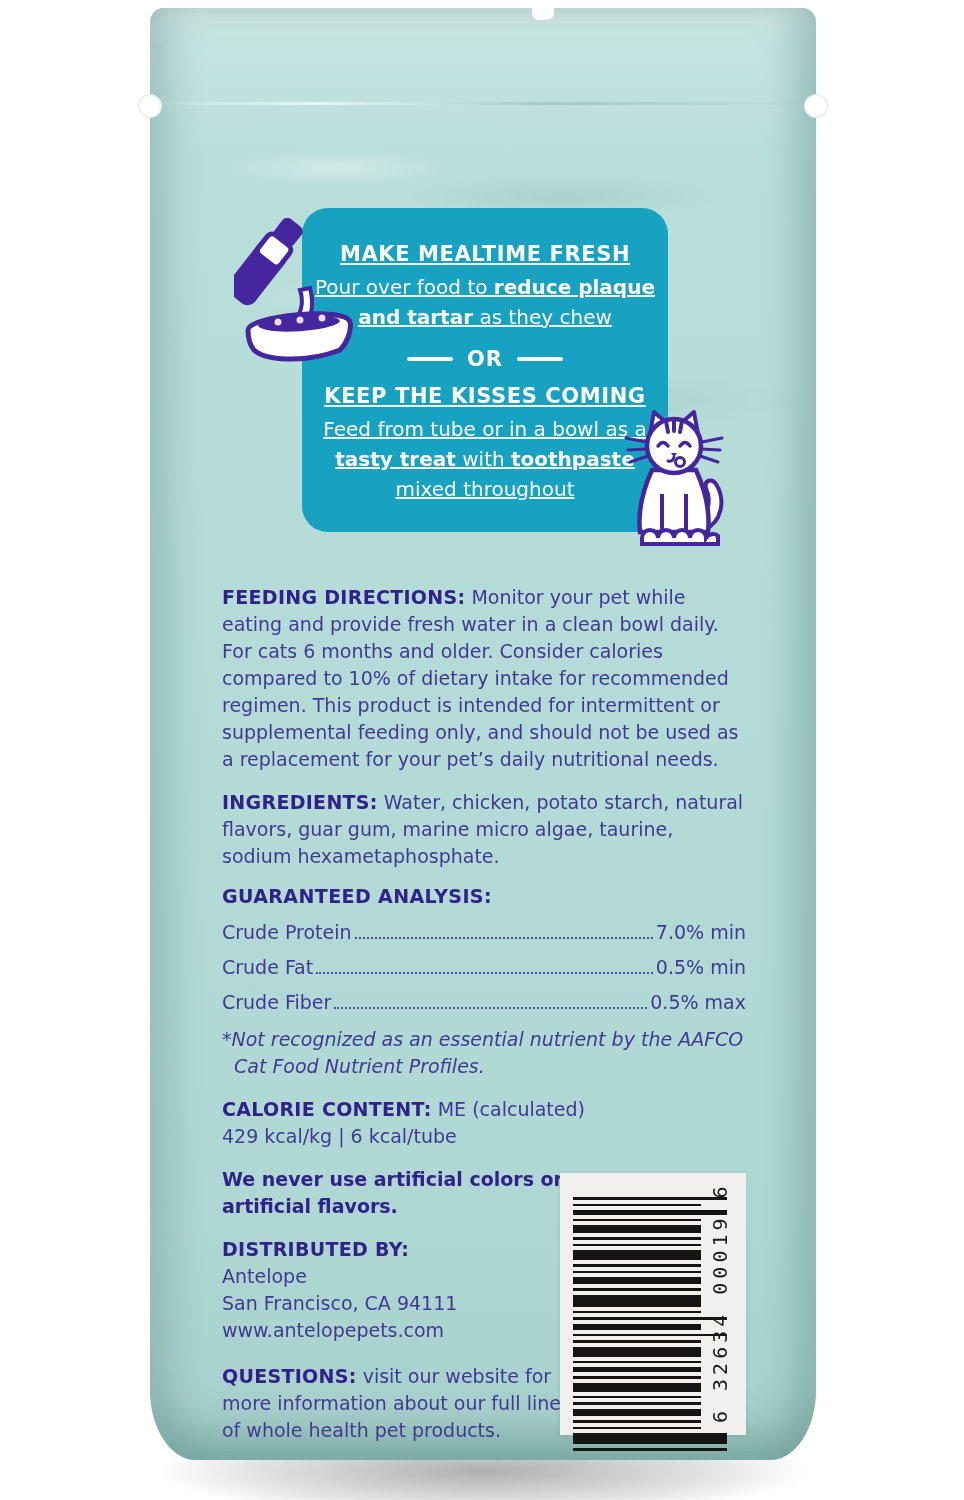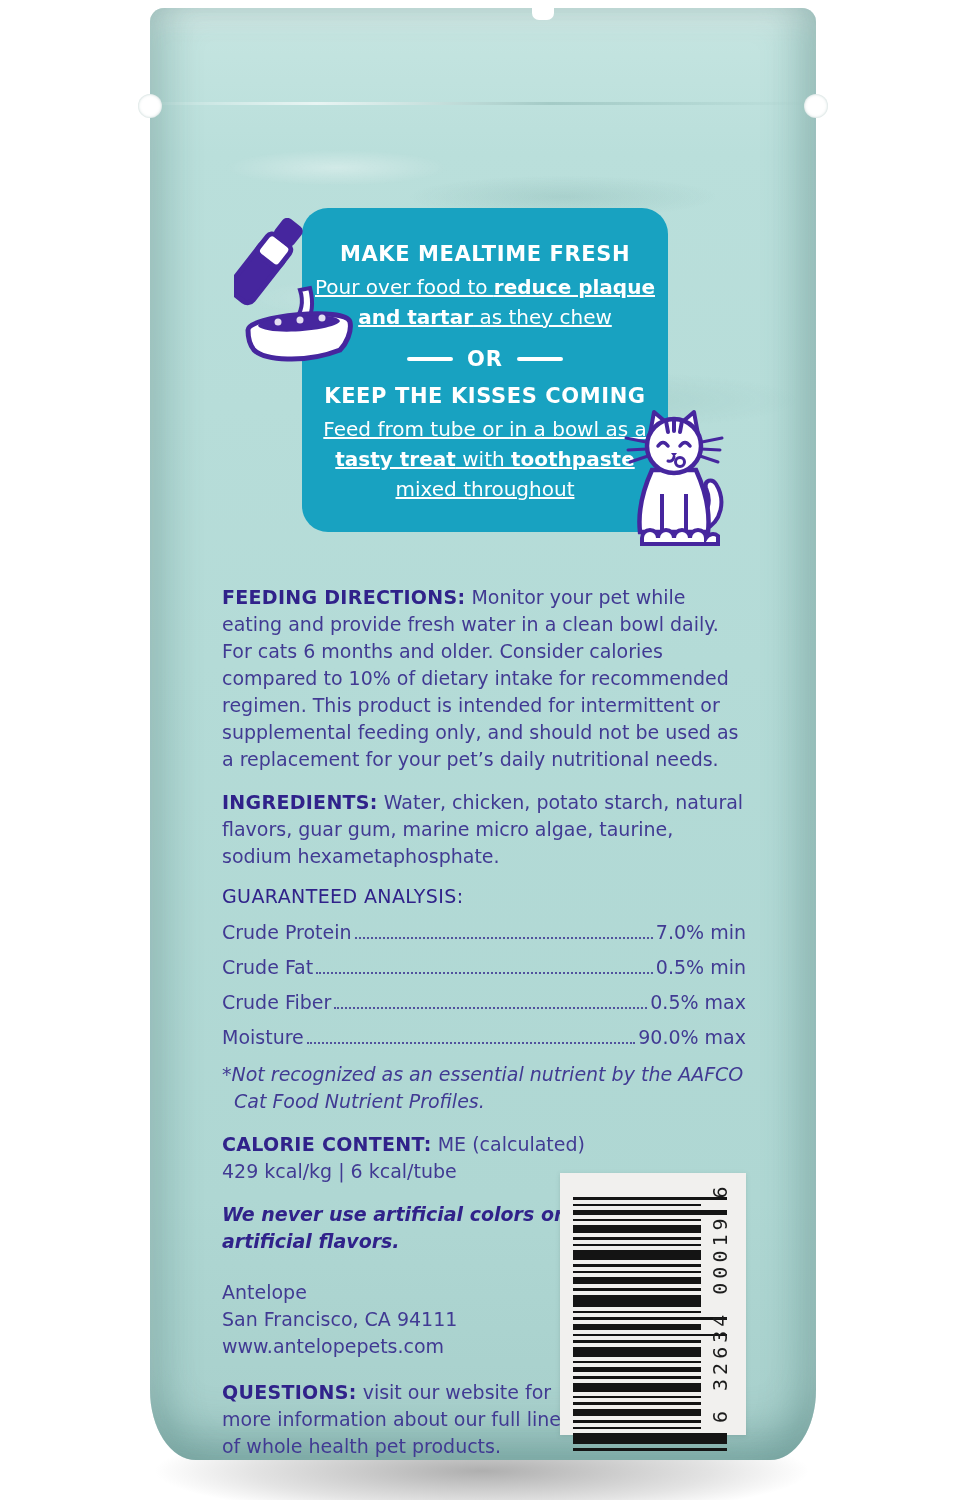--- a/index.html
+++ b/index.html
@@ -41,40 +41,40 @@
   .notch{position:absolute;top:86px;width:24px;height:24px;background:#ffffff;border-radius:50%;
     box-shadow:inset 0 0 3px rgba(120,160,155,.5);}
   .notch.left{left:-12px;} .notch.right{right:-12px;}
   .hang-tab{position:absolute;top:-1px;left:382px;width:22px;height:13px;background:#ffffff;border-radius:0 0 7px 7px;}
 
   .panel{
     position:absolute;left:152px;top:200px;width:366px;height:324px;
     background:var(--teal);border-radius:26px;color:#fff;text-align:center;
     padding-top:34px;box-sizing:border-box;
   }
-  .panel-h{font-size:21px;font-weight:bold;letter-spacing:.6px;margin:0 0 6px;}
+  .panel-h{font-size:21px;font-weight:bold;letter-spacing:.6px;margin:0 0 6px;text-decoration:underline;}
   .panel p{font-size:20px;line-height:30px;margin:0 10px;text-decoration:underline;}
   .or-row{display:flex;align-items:center;justify-content:center;gap:14px;margin:15px 0 13px;}
   .dash{display:inline-block;width:46px;height:4px;background:#fff;border-radius:2px;}
   .or{font-weight:bold;font-size:21px;letter-spacing:1px;}
 
   .icon-pour{position:absolute;left:84px;top:210px;width:126px;height:152px;}
   .icon-cat{position:absolute;left:470px;top:400px;width:108px;height:146px;}
 
   .content{position:absolute;left:72px;top:560px;width:524px;color:var(--purple);font-size:19px;line-height:27px;}
   .content b{color:var(--purple-dark);letter-spacing:.3px;}
   .sec{margin:16px 0 13px;}
   .hang{padding-left:11px;text-indent:-11px;margin:0 0 15px;}
-  .ga-title{font-weight:normal;color:var(--purple-dark);letter-spacing:.4px;margin:0 0 9px;}
+  .ga-title{font-weight:bold;color:var(--purple-dark);letter-spacing:.4px;margin:0 0 9px;}
   .ga-row{display:flex;align-items:baseline;margin-bottom:8px;}
   .ga-name,.ga-val{white-space:nowrap;}
   .ga-leader{flex:1;border-bottom:2px dotted rgba(65,58,147,.85);margin:0 3px 4px;}
   .footnote{font-style:italic;margin:10px 0 16px;padding-left:12px;text-indent:-12px;}
   .calorie{margin:0 0 16px;}
-  .claims{font-weight:bold;color:var(--purple-dark);max-width:370px;margin:0 0 24px;font-style:italic;}
+  .claims{font-weight:bold;color:var(--purple-dark);max-width:370px;margin:0 0 16px;}
   .dist{max-width:340px;margin:0 0 12px;}
   .dist .lbl{display:block;}
   .questions{max-width:348px;}
 
   .barcode{position:absolute;left:410px;top:1165px;width:186px;height:262px;background:#f1f0ee;
     box-shadow:0 1px 4px rgba(90,120,115,.25);}
   .bars{position:absolute;left:13px;top:24px;width:154px;}
   .bars div{background:#141414;}
   .barcode-digits{
     position:absolute;left:42px;top:118px;width:238px;height:26px;
@@ -161,33 +161,29 @@
       <div class="ga-row">
         <span class="ga-name">Crude Fat</span>
           <span class="ga-leader"></span>
           <span class="ga-val">0.5% min</span>
       </div>
       <div class="ga-row">
         <span class="ga-name">Crude Fiber</span>
           <span class="ga-leader"></span>
           <span class="ga-val">0.5% max</span>
       </div>
-      <div class="ga-row">
-        <span class="ga-name">Moisture</span>
-          <span class="ga-leader"></span>
-          <span class="ga-val">90.0% max</span>
-      </div>
       <p class="footnote">*Not recognized as an essential nutrient by the AAFCO Cat Food Nutrient Profiles.</p>
 
       <p class="calorie"><b>CALORIE CONTENT:</b><span> ME (calculated)</span><br>
         <span>429 kcal/kg | 6 kcal/tube</span></p>
 
       <p class="claims">We never use artificial colors or artificial flavors.</p>
 
       <p class="dist">
+        <b class="lbl">DISTRIBUTED BY:</b>
         <span>Antelope</span><br>
         <span>San Francisco, CA 94111</span><br>
         <span>www.antelopepets.com</span>
       </p>
 
       <p class="questions"><b>QUESTIONS:</b><span> visit our website for more information about our full line of whole health pet products.</span></p>
     </div>
 
     <div class="barcode">
       <div class="bars" id="bars">

